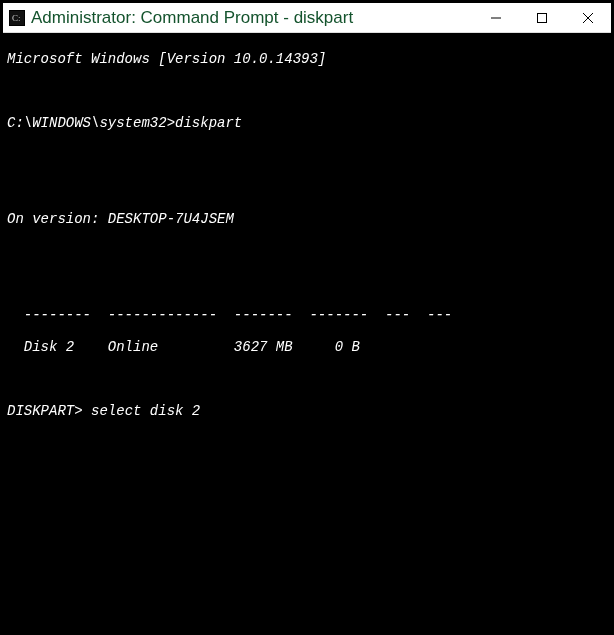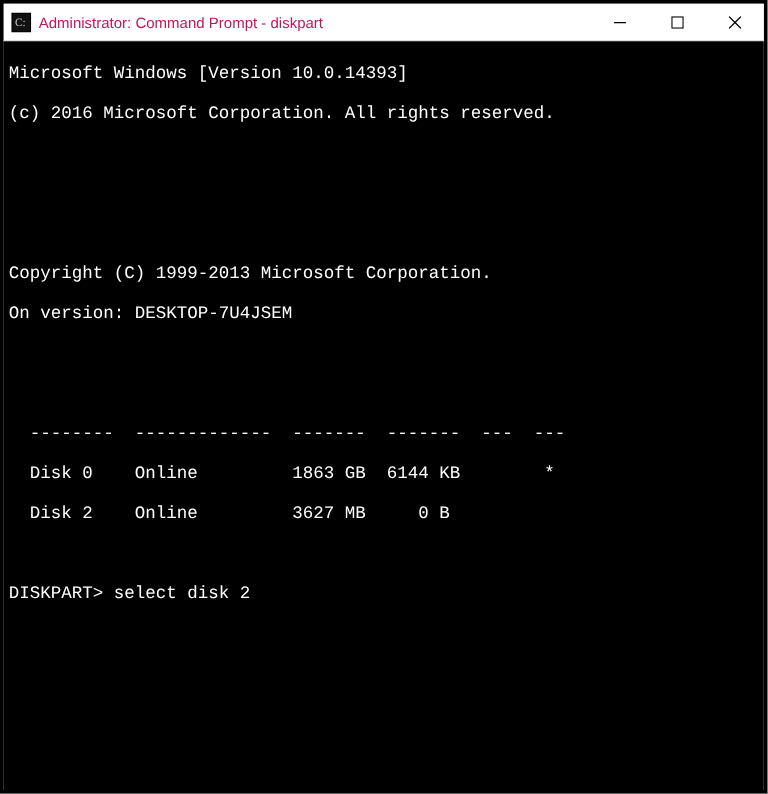--- a/index.html
+++ b/index.html
@@ -1,25 +1,25 @@
 <!DOCTYPE html>
 <html><head>
   <meta charset="utf-8">
   <style>
     * { margin: 0; padding: 0; box-sizing: border-box; }
     body { font-family: "Segoe UI", Tahoma, sans-serif; background: #fff; width: 614px; height: 635px; overflow: hidden; }
     .window { width: 614px; height: 635px; border: 3px solid #000; display: flex; flex-direction: column; background: #fff; }
     .titlebar { height: 30px; background: #fff; display: flex; align-items: center; padding: 0 0 0 6px; border-bottom: 1px solid #ddd; }
     .app-icon { width: 16px; height: 16px; margin-right: 6px; display: inline-block; }
     .app-icon svg { width: 16px; height: 16px; }
-    .title-text { flex: 1; font-size: 12px; color: #be185d; white-space: nowrap; overflow: hidden; }
+    .title-text { flex: 1; font-size: 17px; color: #14532d; white-space: nowrap; overflow: hidden; }
     .win-controls { display: flex; height: 100%; }
     .win-btn { width: 46px; height: 100%; display: flex; align-items: center; justify-content: center; cursor: default; }
     .win-btn svg { stroke: #000; stroke-width: 1; fill: none; }
-    .console { flex: 1; background: #000; color: #fff; font-family: Consolas, "Courier New", monospace; font-size: 14px; line-height: 16px; padding: 2px 4px; white-space: pre; overflow: hidden; }
+    .console { flex: 1; background: #000; color: #fff; font-family: Consolas, "Courier New", monospace; font-size: 14px; line-height: 16px; padding: 2px 4px; white-space: pre; overflow: hidden; font-style: italic; }
     .row { white-space: pre; }
   </style>
 </head>
 <body>
 
 <div class="window">
   <div class="titlebar">
     <span class="app-icon">
       <svg viewBox="0 0 16 16">
           <rect x="0" y="0" width="16" height="16" fill="#000"></rect>
@@ -43,30 +43,28 @@
           <svg width="10" height="10" viewBox="0 0 10 10">
             <line x1="0" y1="0" x2="10" y2="10"></line>
             <line x1="10" y1="0" x2="0" y2="10"></line>
           </svg>
         </div>
     </div>
   </div>
 
   <div class="console">
 <div class="row">Microsoft Windows [Version 10.0.14393]</div>
-<div class="row">(c) 2016 Microsoft Corporation. All rights reserved.</div>
+<div class="row"> </div>
+<div class="row"><span>C:\WINDOWS\system32&gt;</span><span>diskpart</span></div>
 <div class="row"> </div>
 <div class="row"> </div>
-<div class="row"> </div>
-<div class="row">Copyright (C) 1999-2013 Microsoft Corporation.</div>
 <div class="row">On version: DESKTOP-7U4JSEM</div>
 <div class="row"> </div>
 <div class="row"> </div>
 <div class="row">  --------  -------------  -------  -------  ---  ---</div>
-<div class="row">  Disk 0    Online         1863 GB  6144 KB        *</div>
 <div class="row">  Disk 2    Online         3627 MB     0 B</div>
 <div class="row"> </div>
 <div class="row"><span>DISKPART&gt;</span><span> select disk 2</span></div>
 
 
 
 
 
 
 

